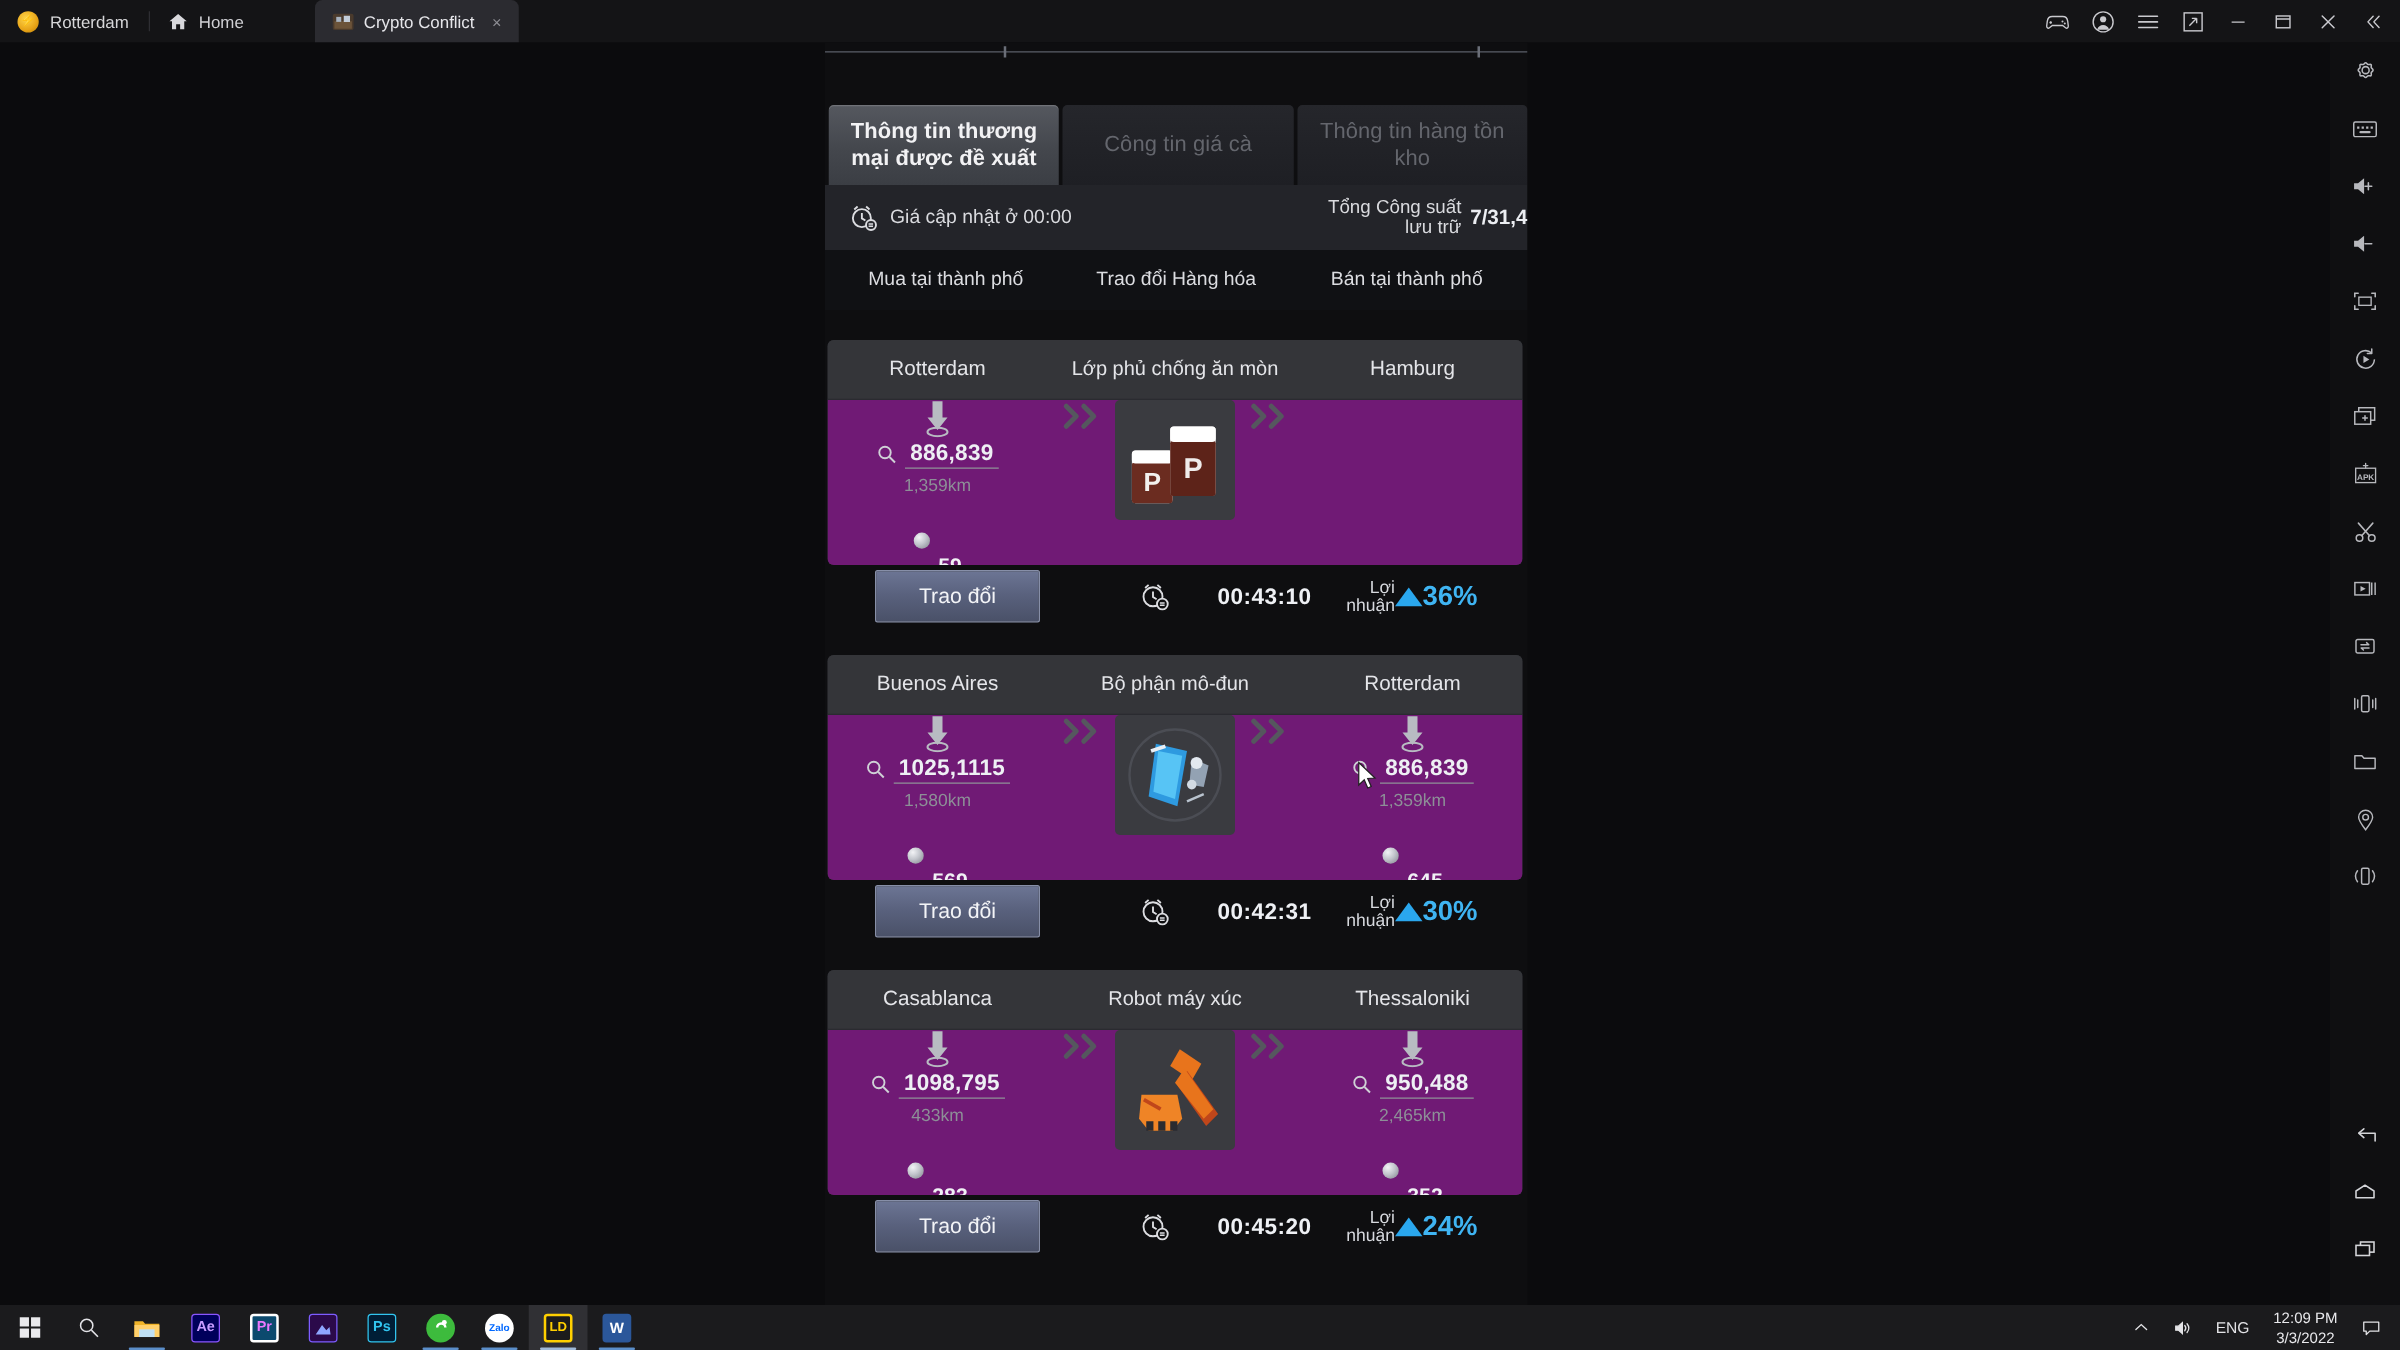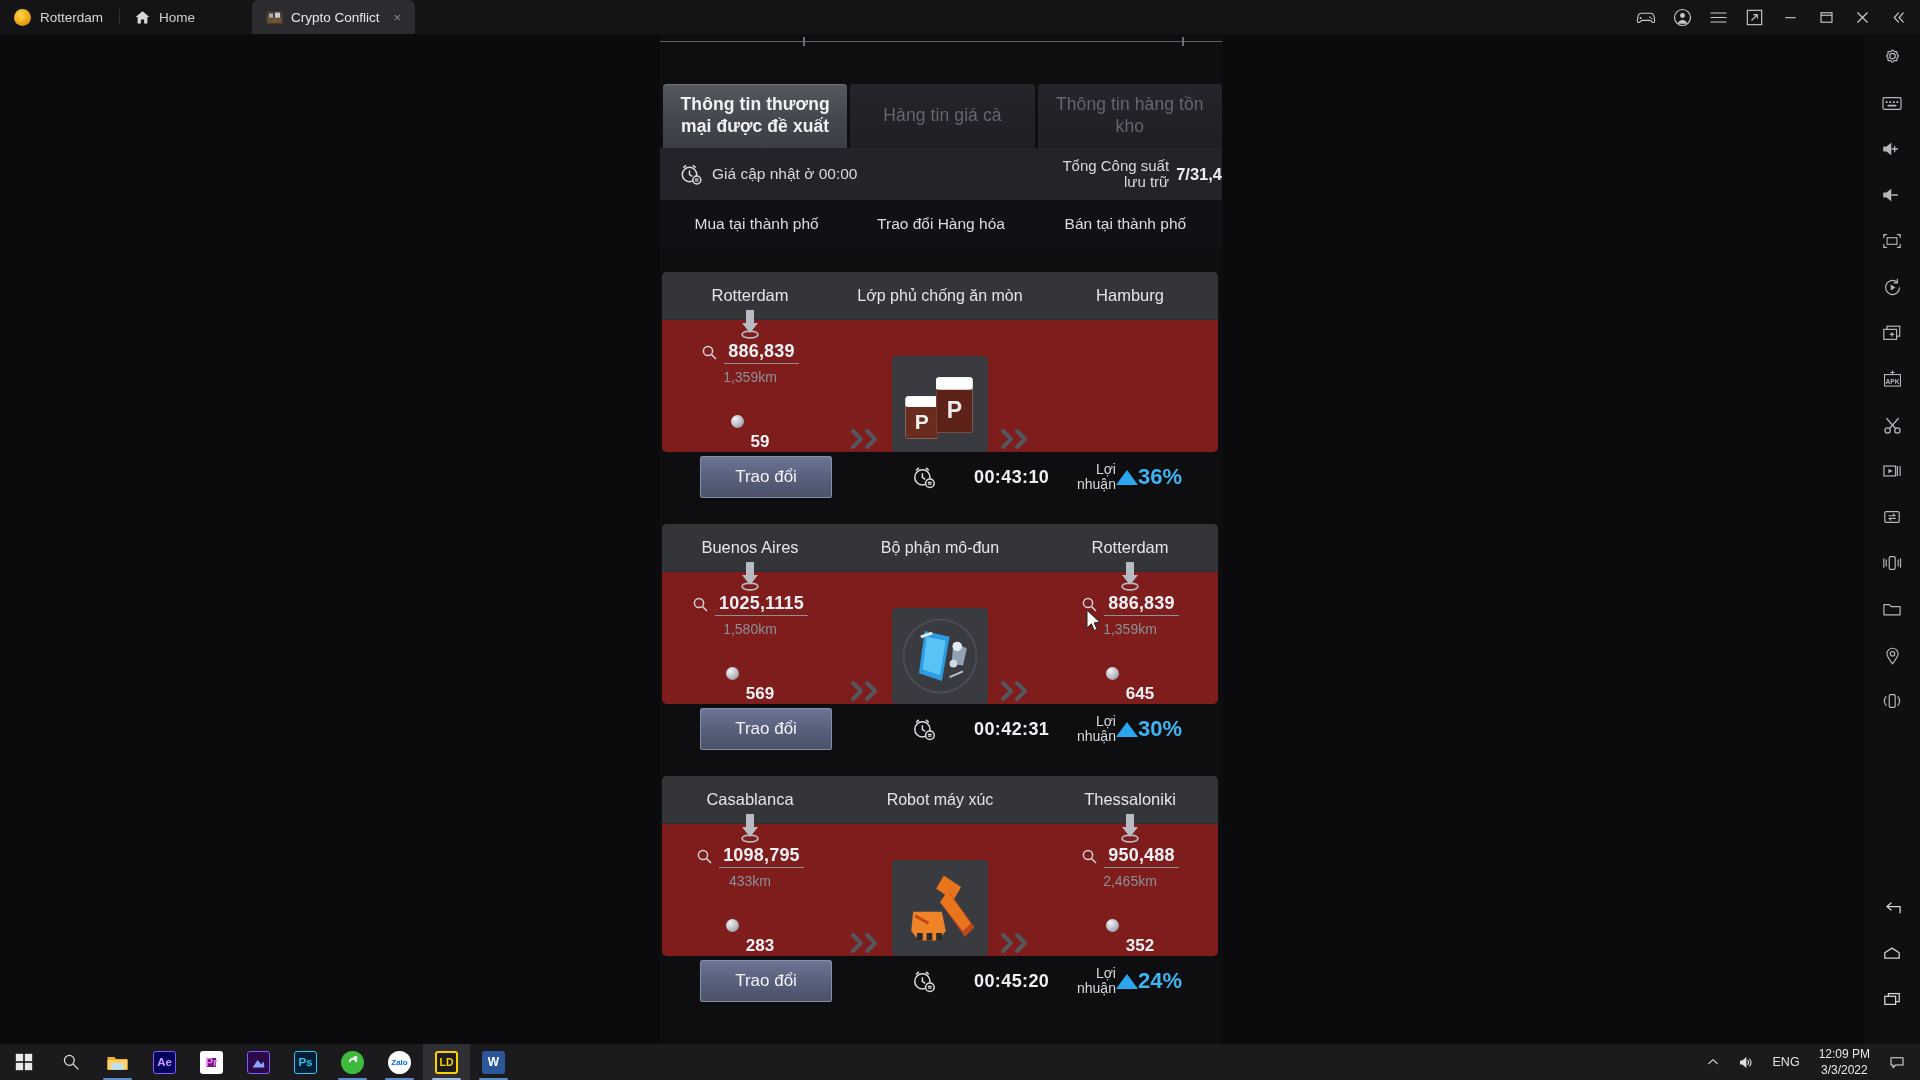--- a/index.html
+++ b/index.html
@@ -126,21 +126,21 @@
     border-bottom:1px solid #2a2b30;
   }
   .ch-city{
     flex:none; width:176px; text-align:center; color:#e4e5e9; font-size:16.5px;
   }
   .ch-item{
     flex:1; text-align:center; color:#e4e5e9; font-size:16px; line-height:1.2;
     padding:0 6px;
   }
   .card-body{
-    height:132px; background:#7f1d1d; display:flex; align-items:flex-end;
+    height:132px; background:#701a75; display:flex; align-items:flex-start;
   }
   .leg{
     width:176px; display:flex; flex-direction:column; align-items:center; gap:1px;
   }
   .pin{ width:22px; height:30px; display:block; }
   .price-row{ display:flex; align-items:center; gap:6px; margin-top:1px; }
   .mag{ width:17px; height:17px; display:block; flex:none; }
   .price{
     color:#eef0f4; font-size:18px; font-weight:600; letter-spacing:.2px;
     border-bottom:1px solid #8f9198; padding:0 4px 1px 4px;
@@ -321,21 +321,21 @@
 <div id="emu">
 
   <div id="game">
 
     <div class="hairline"></div>
     <div class="hairtick" style="left:143px"></div>
     <div class="hairtick" style="left:522px"></div>
 
     <div class="maintabs">
       <div class="mtab sel">Thông tin thương mại được đề xuất</div>
-      <div class="mtab unsel">Hàng tin giá cà</div>
+      <div class="mtab unsel">Công tin giá cà</div>
       <div class="mtab unsel">Thông tin hàng tồn kho</div>
     </div>
 
     <div class="infostrip">
       <span class="alarm-wrap">
         <svg viewBox="0 0 26 26" width="26" height="26" fill="none" stroke="#dcdde1" stroke-width="1.5">
           <circle cx="11.5" cy="13.5" r="7.2"></circle>
           <path d="M11.5 9.4v4.3l2.8 1.7"></path>
           <path d="M5.4 6.6 8.1 4.2M17.6 6.6 14.9 4.2"></path>
           <circle cx="18.8" cy="19" r="4" fill="#2a2b30"></circle>
@@ -769,21 +769,21 @@
       <path d="M1.5 4.2h7.2l1.8 2.1H22.5v11.2H1.5z" fill="#f0b429"></path>
       <path d="M1.5 7.4h21v10.1h-21z" fill="#ffd06b"></path>
       <rect x="5.5" y="11" width="13" height="6.5" fill="#bfe0f5"></rect>
     </svg>
     <span class="ul" style="background:#5b8ec9"></span>
   </div>
   <div class="tk">
     <span class="appico" style="background:#00005b;color:#c89bff;border:1px solid #8a55ff">Ae</span>
   </div>
   <div class="tk">
-    <span class="appico" style="background:#701a75;color:#ea77ff;border:7px solid #ffffff">Pr</span>
+    <span class="appico" style="background:#0c4a6e;color:#ea77ff;border:2px solid #ffffff">Pr</span>
   </div>
   <div class="tk">
     <span class="appico" style="background:#2b0a4a;border:1px solid #7d5cff;position:relative;overflow:hidden">
       <svg viewBox="0 0 20 20" width="17" height="17">
           <path d="M3 16 L9 7 L13 12 L16 9 L17 16z" fill="#8ea6ff"></path>
         </svg>
     </span>
   </div>
   <div class="tk">
     <span class="appico" style="background:#001e36;color:#31c5f0;border:1px solid #31c5f0">Ps</span>

